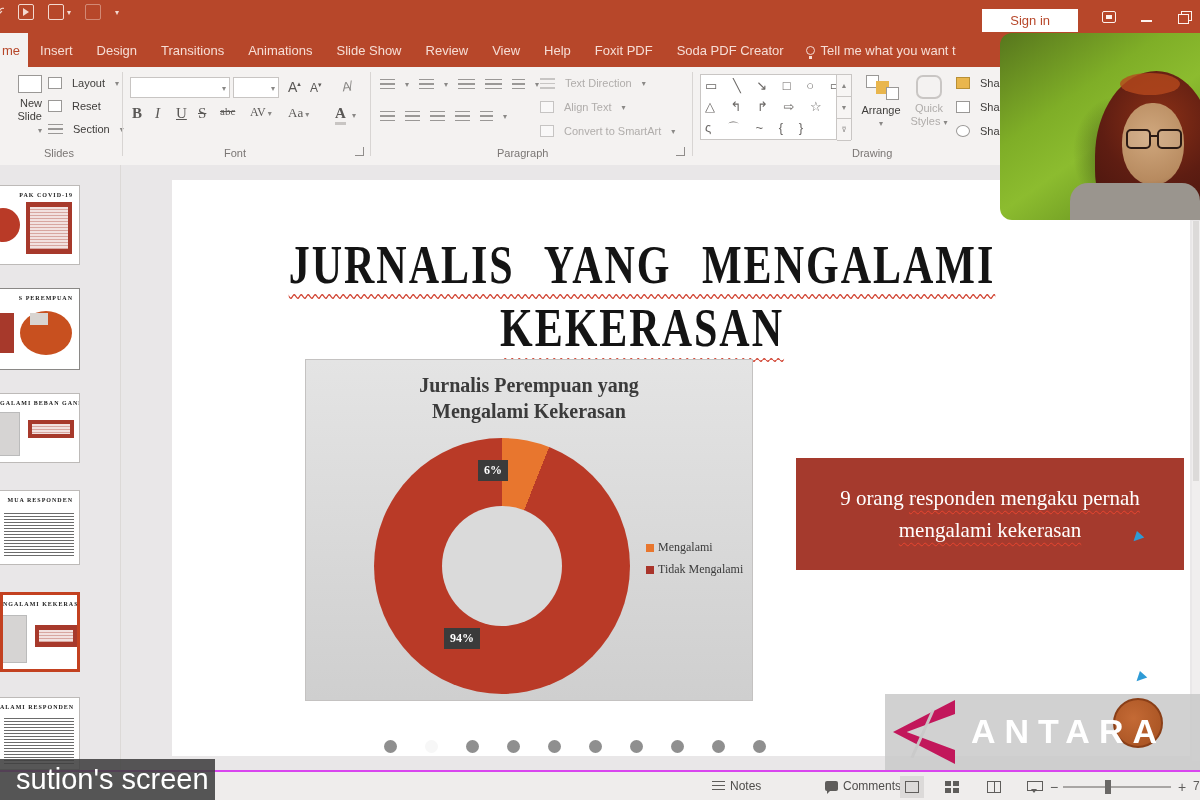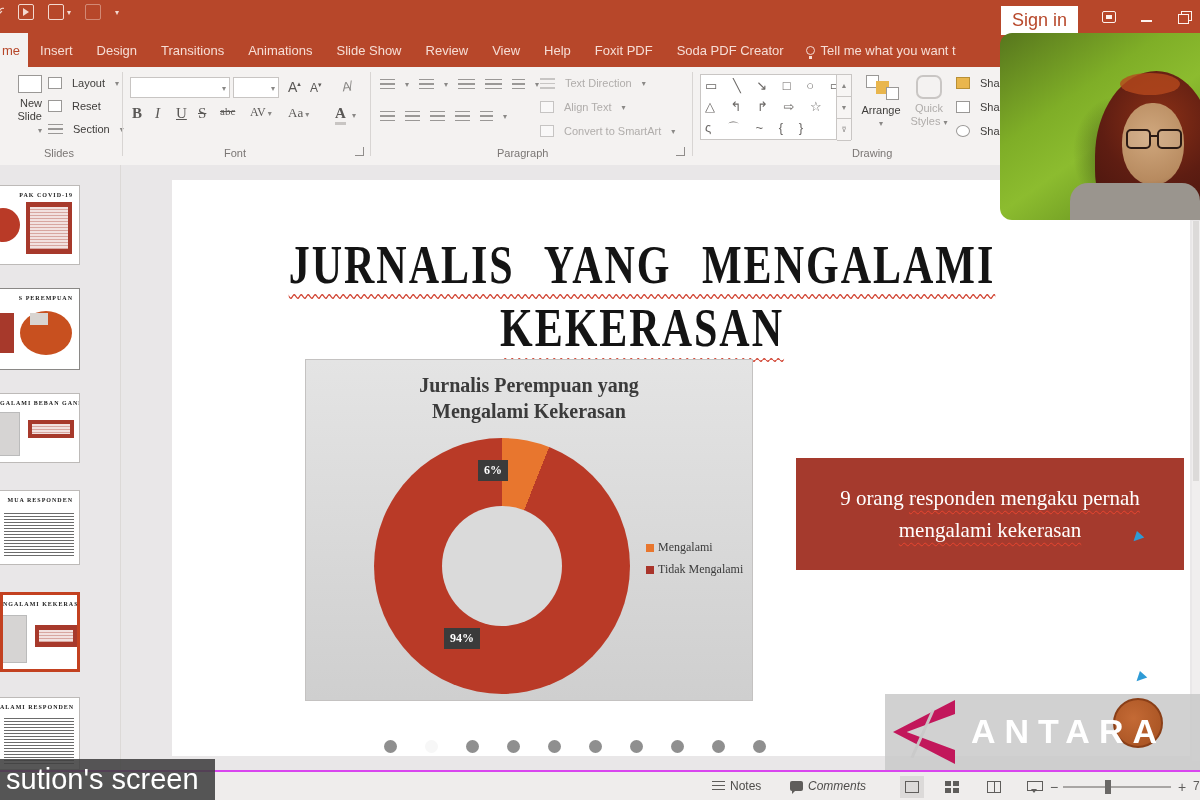--- a/index.html
+++ b/index.html
@@ -8,21 +8,21 @@
 
   
   #titlebar { position:absolute; left:0; top:0; width:1200px; height:33px; background:#b7472a; color:#fff; z-index:10; }
   #qat { position:absolute; left:0; top:4px; display:flex; gap:14px; align-items:center; color:#f3d9d0; font-size:14px; }
   .qat-ic { width:16px; height:16px; border:1px solid #f3d9d0; border-radius:2px; position:relative; }
   .qat-ic.play:after{ content:""; position:absolute; left:4px; top:3px; border-left:6px solid #f3d9d0; border-top:4px solid transparent; border-bottom:4px solid transparent;}
   .qat-ic.dim { opacity:.45; border-style:solid; }
   .caret { font-size:8px; color:#f3d9d0; }
   #win-title { position:absolute; left:0; right:0; top:8px; text-align:center; font-size:13px; color:#fdf2ee; }
   #title-right { position:absolute; right:8px; top:0; height:33px; display:flex; align-items:center; gap:24px; }
-  #signin { background:#fff; color:#b7472a; font-size:18px; padding:4px 11px; border:none; cursor:pointer;margin-top:8px; }
+  #signin { background:#fff; color:#b7472a; font-size:13px; padding:4px 28px; border:none; cursor:pointer;margin-top:8px; }
   .winctl { width:14px; height:12px; position:relative; }
   .winctl.ribbonopts { border:1px solid #fdf2ee; border-radius:2px; }
   .winctl.ribbonopts:after { content:""; position:absolute; left:3px; top:3px; width:6px; height:4px; background:#fdf2ee; }
   .winctl.minim:after { content:""; position:absolute; left:1px; bottom:1px; width:11px; height:2px; background:#fdf2ee; }
   .winctl.restore:before { content:""; position:absolute; left:3px; top:0; width:9px; height:8px; border:1px solid #fdf2ee; }
   .winctl.restore:after { content:""; position:absolute; left:0; top:3px; width:9px; height:8px; border:1px solid #fdf2ee; background:#b7472a; }
 
   
   #tabs { position:absolute; left:0; top:33px; width:1200px; height:34px; background:#b7472a; z-index:9; display:flex; align-items:center; font-size:13px; color:#f6ddd5; }
   .tab { padding:9px 12px; white-space:nowrap; }
@@ -124,21 +124,21 @@
   .g1 { left:126px; } .g2 { left:157px; }
   .gbridge { position:absolute; left:150px; top:102px; width:8px; height:2px; background:#2a1a14; }
   .body { position:absolute; left:70px; top:150px; width:130px; height:40px; border-radius:18px 18px 0 0; background:#9a958e; }
   #watermark { position:absolute; left:885px; top:694px; width:315px; height:76px; background:rgba(201,201,201,.85); z-index:40; }
   .ant-arrow { position:absolute; left:8px; top:6px; width:62px; height:64px; }
   .ant-arrow .chev { position:absolute; left:0; top:0; width:62px; height:64px; background:#c2175b;
      clip-path:polygon(100% 0, 100% 22%, 22% 50%, 100% 78%, 100% 100%, 0 50%); }
   .ant-arrow .slash { position:absolute; left:28px; top:8px; width:3px; height:52px; background:rgba(201,201,201,.95); transform:rotate(24deg); }
   #ant-text { position:absolute; left:86px; top:18px; font-size:34px; font-weight:bold; letter-spacing:9px; color:#fff; z-index:2; }
   #ant-circle { position:absolute; left:228px; top:4px; width:50px; height:50px; border-radius:50%; background:radial-gradient(circle at 40% 40%, #c46a35, #a34f1f); border:2px solid #8a3f18; z-index:1; }
-  #share-label { position:absolute; left:0; top:759px; width:215px; height:41px; background:rgba(64,64,64,.88); color:#fff; font-size:29px; line-height:41px; padding-left:6px; z-index:60; white-space:nowrap; overflow:hidden; }
+  #share-label { position:absolute; left:0; top:759px; width:215px; height:41px; background:rgba(64,64,64,.88); color:#fff; font-size:29px; line-height:41px; padding-left:16px; z-index:60; white-space:nowrap; overflow:hidden; }
 </style>
 </head>
 <body>
 
 <div id="titlebar">
   <div id="qat">
     <span style="width:8px; overflow:hidden; display:inline-block; margin-left:-4px;">↶</span>
     <span class="qat-ic play"></span>
     <span style="display:flex; align-items:center; gap:3px;">
         <span class="qat-ic"></span>
@@ -387,21 +387,21 @@
   <div id="canvas-scroll">
       <i></i>
     </div>
 </div>
 
 <div id="statusbar">
   <div class="sb-item" style="left:712px;">
     <span class="notes-ic"></span>
     <span>Notes</span>
   </div>
-  <div class="sb-item" style="left:790px;font-style:italic;">
+  <div class="sb-item" style="left:825px;">
     <span class="bubble"></span>
     <span>Comments</span>
   </div>
   <div class="view-ic pressed" style="left:900px;">
       <span class="vi"></span>
     </div>
   <div class="view-ic" style="left:940px;">
       <span class="vi grid"></span>
     </div>
   <div class="view-ic" style="left:982px;">

